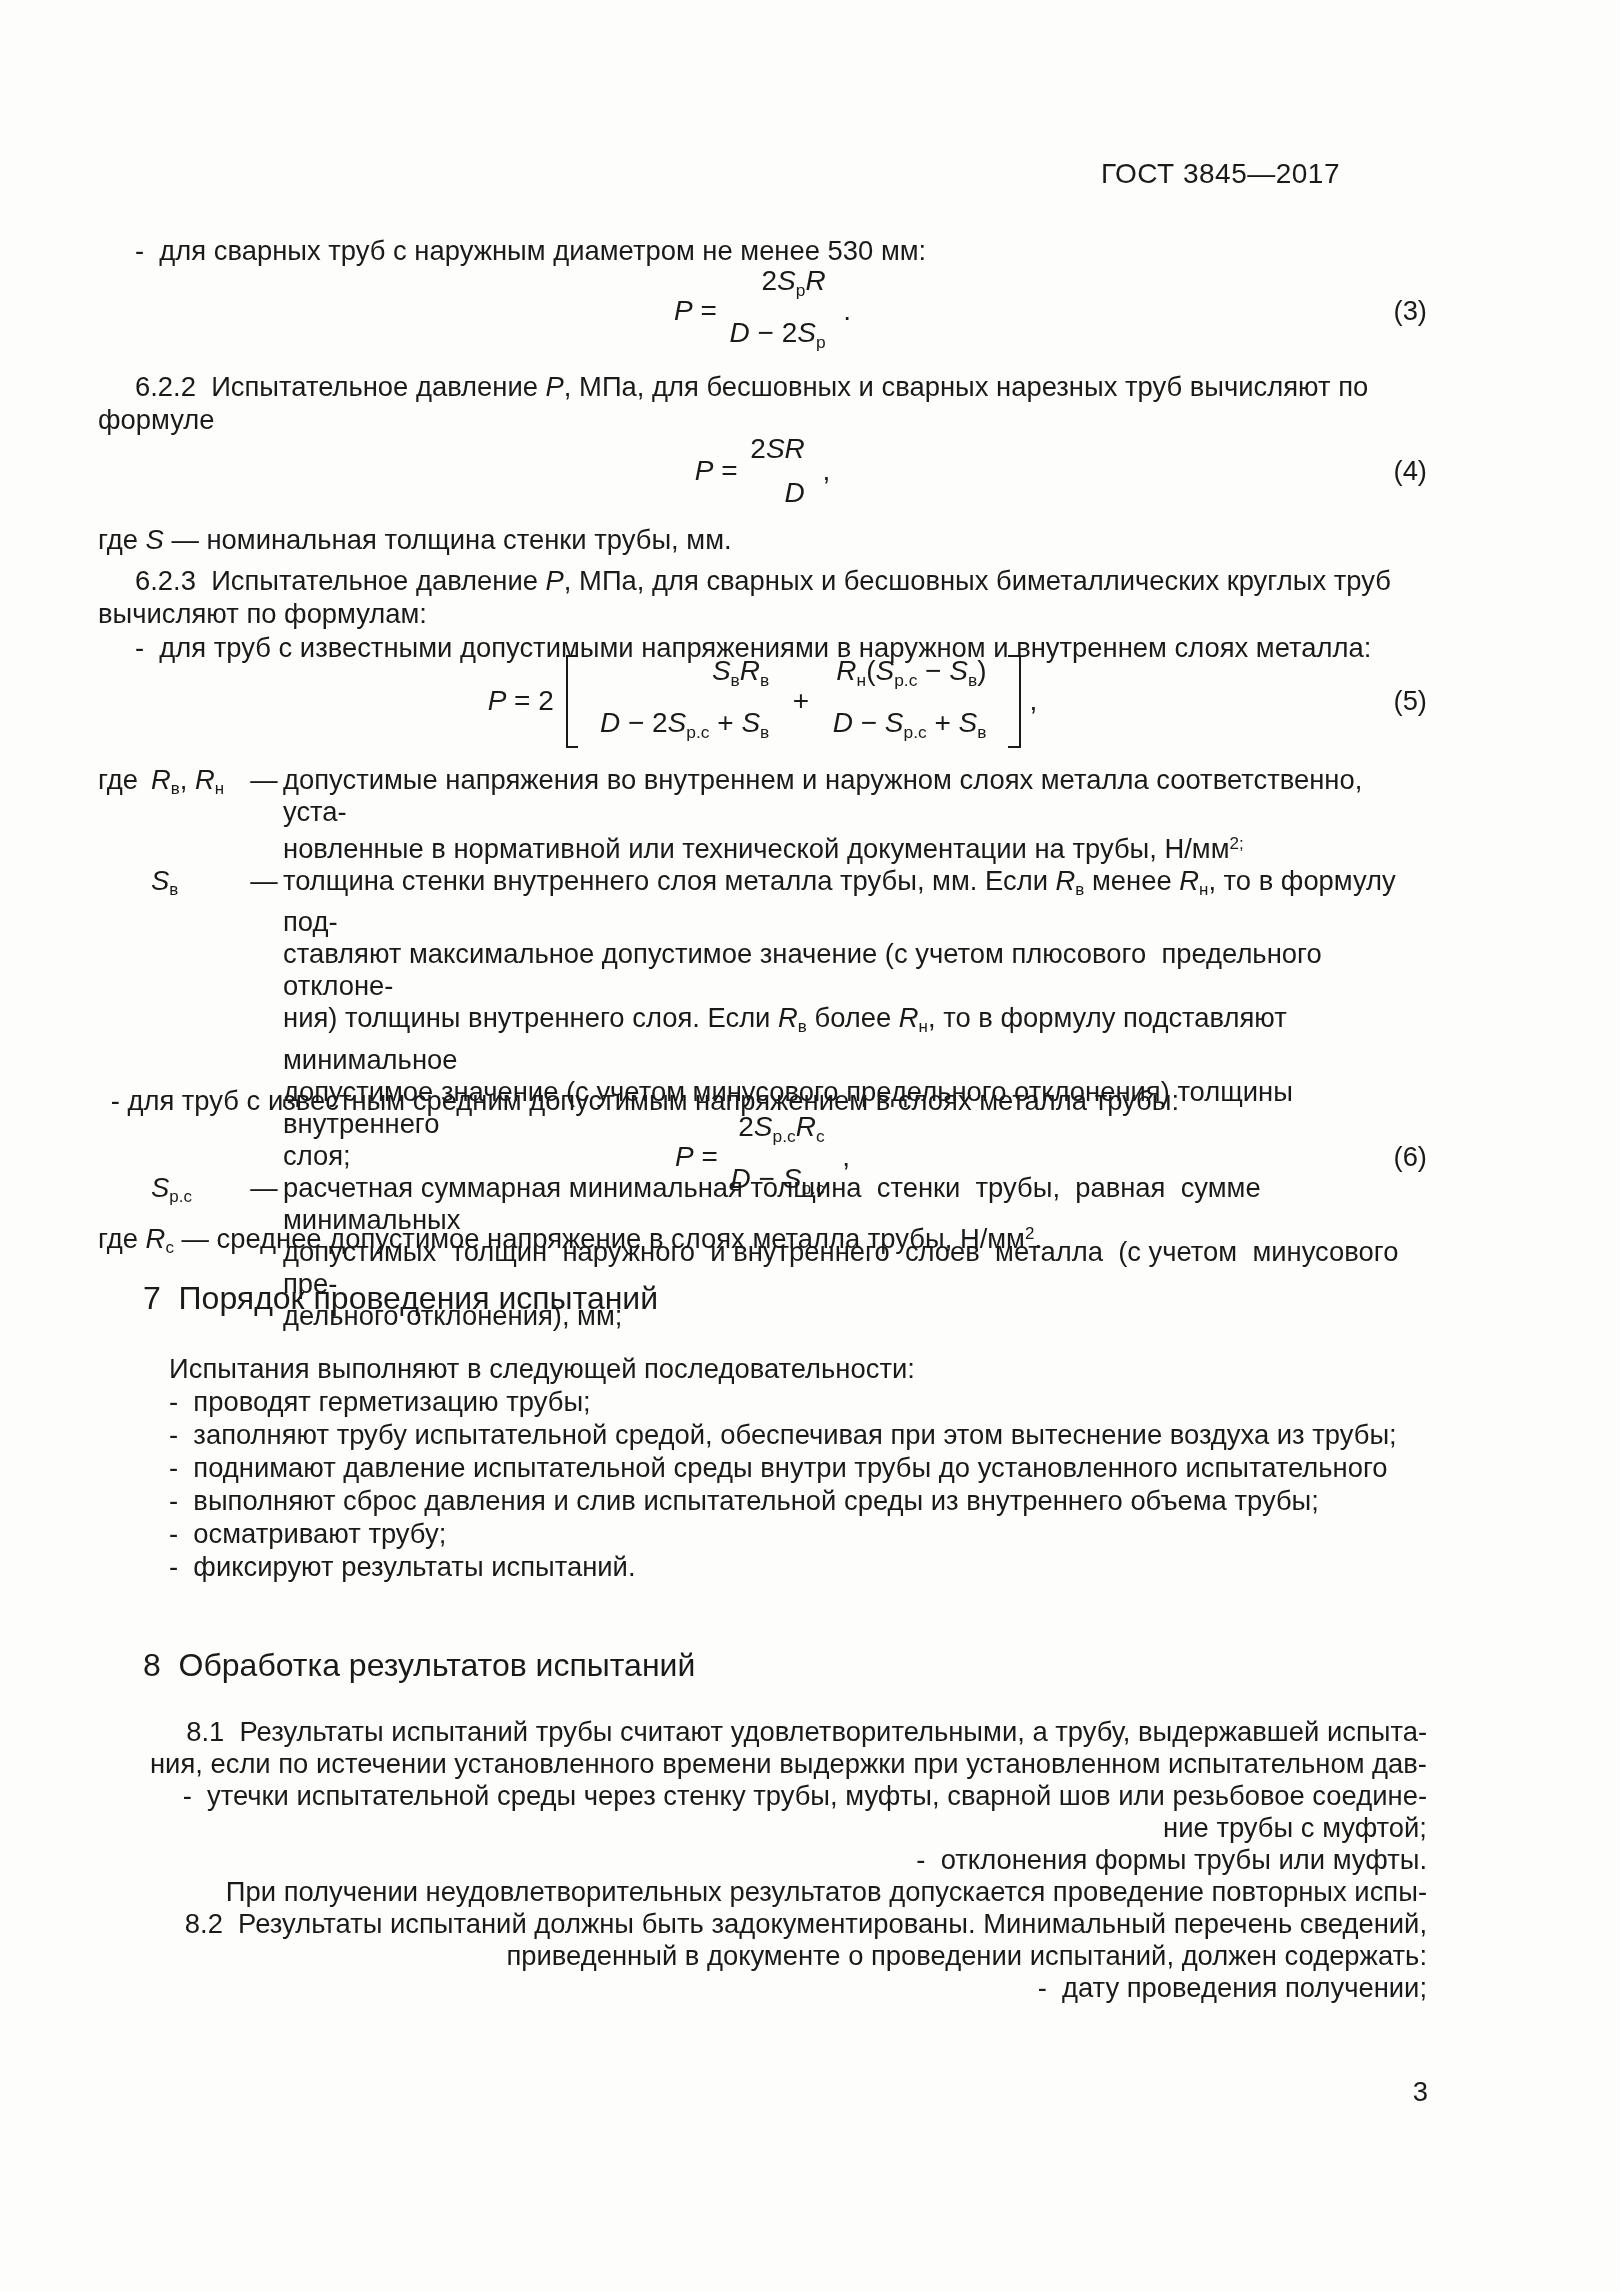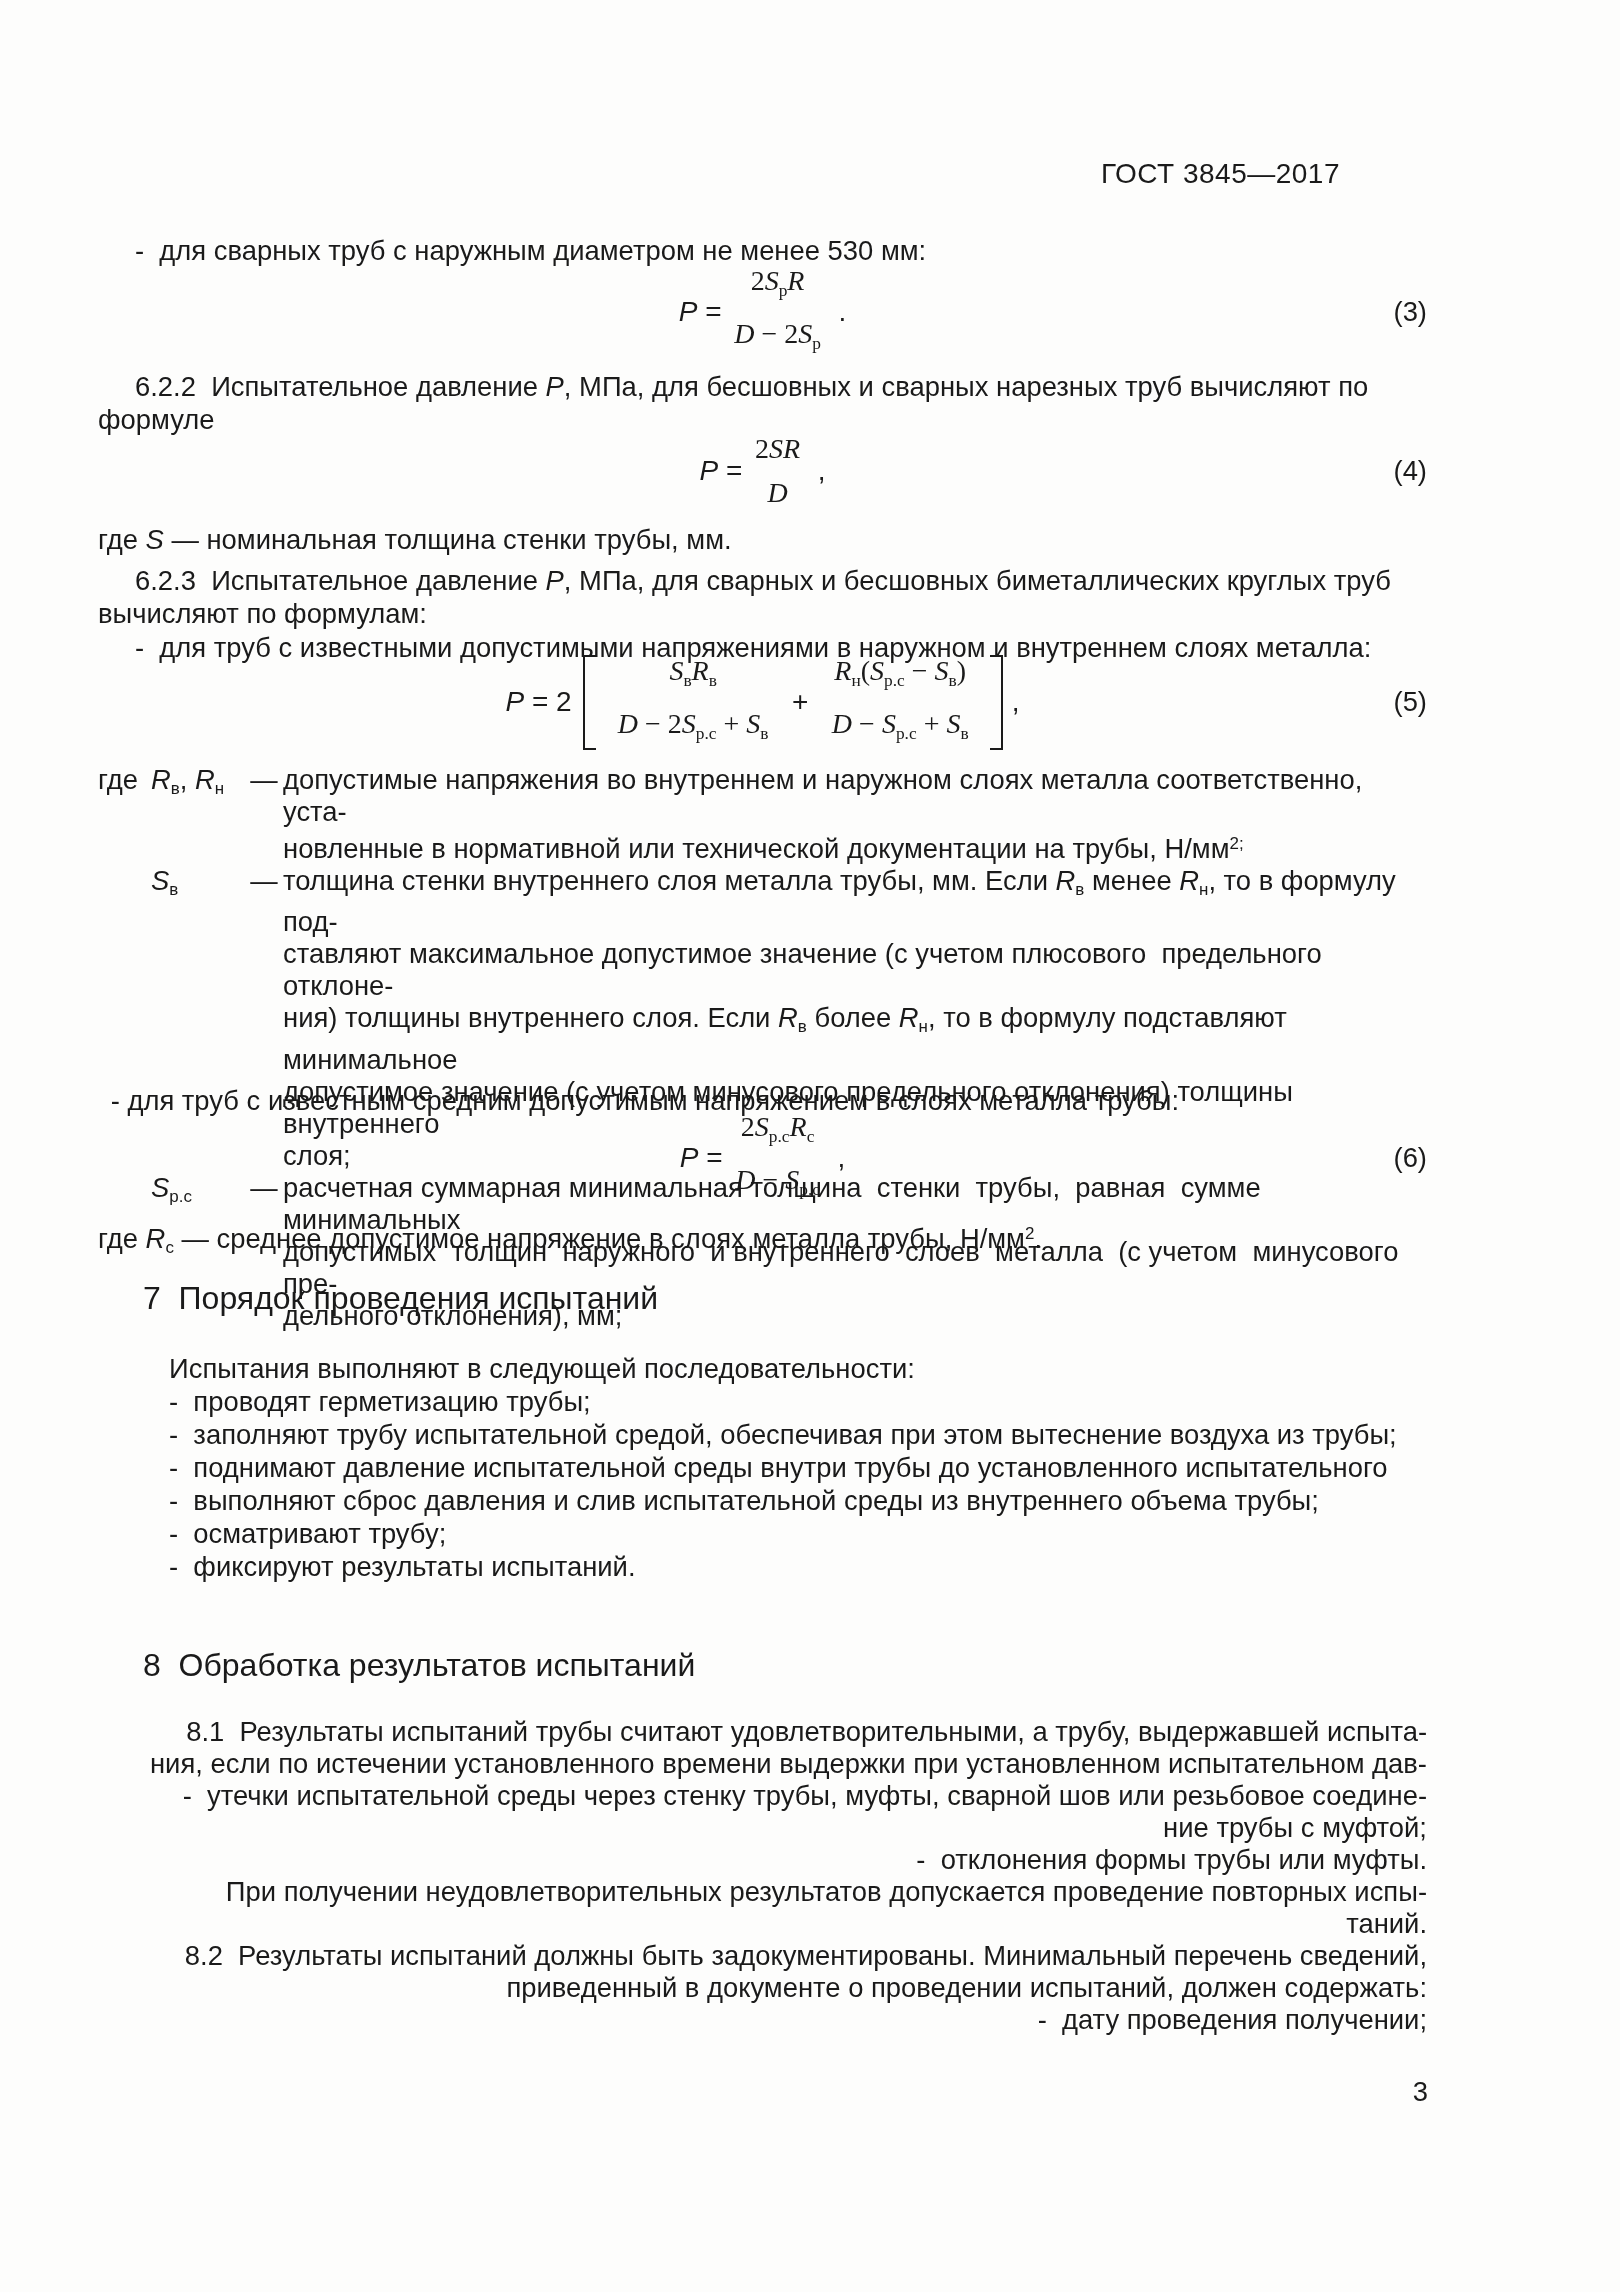--- a/index.html
+++ b/index.html
@@ -29,22 +29,22 @@
   .sp { font-size:0.62em; vertical-align:0.52em; }
 
   
   .frow {
     position:absolute; left:0; width:100%;
     display:flex; align-items:center; justify-content:center;
     font-size:28px;
   }
   .fbody { display:inline-flex; align-items:center; }
   .frac {
-    display:inline-flex; flex-direction:column; align-items:center;
-    text-align:center; margin:0 3.9px;font-family:Liberation Serif, serif;
+    display:inline-flex; flex-direction:column; align-items:flex-end;
+    text-align:center; margin:0 3.9px;
   }
   .fnum { padding:0 8.8px 4.9px; line-height:32px; }
   .fbar { height:0; border-top:2.5px solid #1a1a1a; }
   .fden { padding:4.9px 8.8px 0; line-height:32px; }
   .ftail { margin-left:4.9px; }
   .fplus { margin:0 10.8px; }
   .sqL {
     align-self:stretch; width:10.8px; flex:none;
     border:2.5px solid #1a1a1a; border-right:none; margin:0 8.8px 0 11.8px;
   }
@@ -199,21 +199,20 @@
 
     <h2 class="h2" style="top:1639px">8  Обработка результатов испытаний</h2>
 
     <div class="secblock sec8" style="top:1716px">
       <div class="sline ind"><span>8.1  Результаты испытаний трубы считают удовлетворительными, а трубу, выдержавшей испыта-</span></div>
       <div class="sline"><span>ния, если по истечении установленного времени выдержки при установленном испытательном дав-</span></div>
       <div class="sline ind"><span>-  утечки испытательной среды через стенку трубы, муфты, сварной шов или резьбовое соедине-</span></div>
       <div class="sline"><span>ние трубы с муфтой;</span></div>
       <div class="sline ind"><span>-  отклонения формы трубы или муфты.</span></div>
       <div class="sline ind"><span>При получении неудовлетворительных результатов допускается проведение повторных испы-</span></div>
-      <div class="sline"><span>таний.</span></div>
       <div class="sline ind"><span>8.2  Результаты испытаний должны быть задокументированы. Минимальный перечень сведений,</span></div>
       <div class="sline"><span>приведенный в документе о проведении испытаний, должен содержать:</span></div>
       <div class="sline ind"><span>-  дату проведения получении;</span></div>
     </div>
 
   </div>
 
   <div class="pageno">3</div>
 
 </div>

